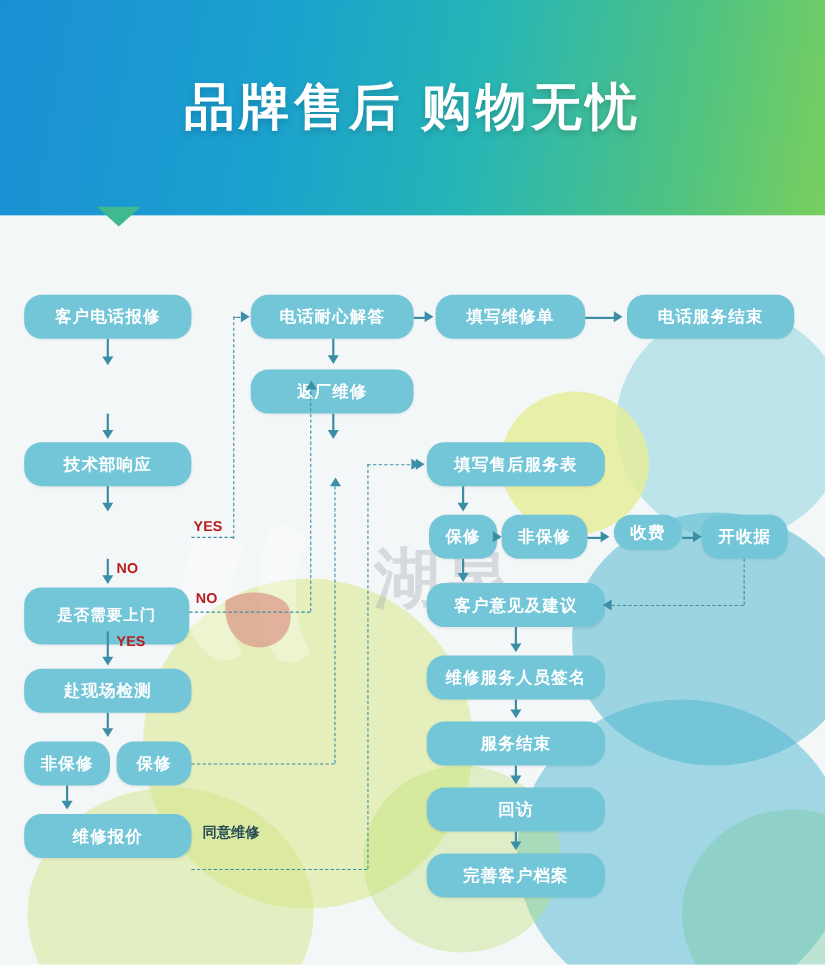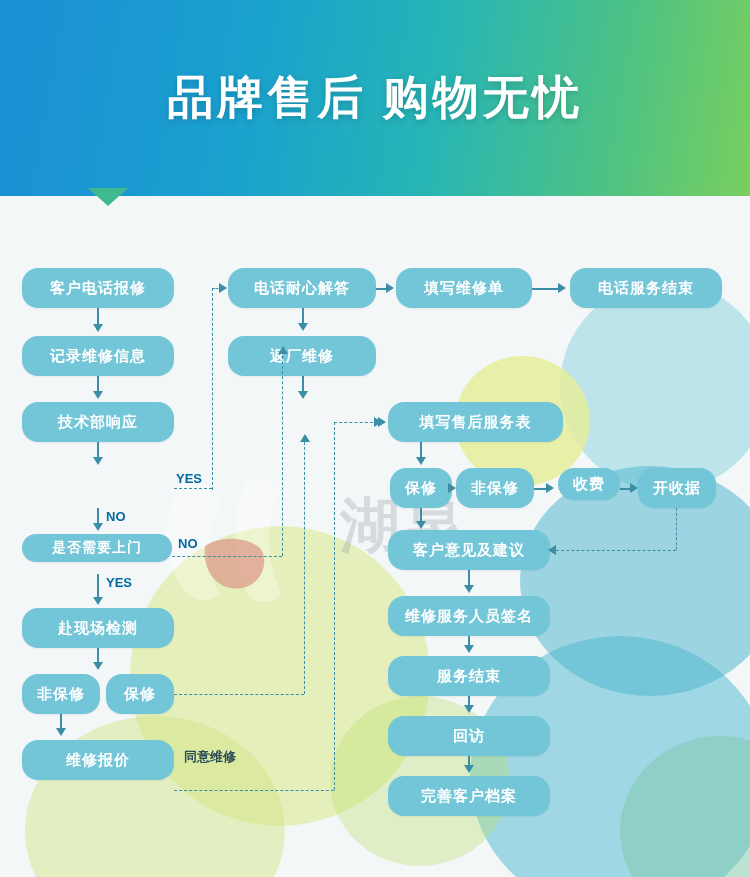--- a/index.html
+++ b/index.html
@@ -148,21 +148,21 @@
   }
   .arrow.left {
     border-top: 5px solid transparent;
     border-bottom: 5px solid transparent;
     border-right: 8px solid #3b8ea5;
   }
   .edge-label {
     position: absolute;
     font-size: 13px;
     font-weight: bold;
-    color: #0369a1;
+    color: #b91c1c;
     white-space: nowrap;
   }
   .edge-label.cn { font-size: 13px; color: #2a4d57; }
 </style>
 </head>
 <body>
 
 <div id="page">
 
   <div id="banner">
@@ -184,35 +184,34 @@
     <div id="watermark">
       <svg width="400" height="150" viewBox="0 0 400 150">
         <path d="M30,20 C10,55 10,95 35,125 C45,135 60,138 70,128 C55,105 55,65 72,35 C62,18 42,8 30,20 Z" fill="#ffffff" opacity="0.85"></path>
         <path d="M95,18 C82,45 82,100 98,128 C108,140 125,138 132,126 C115,100 115,48 130,25 C122,12 104,8 95,18 Z" fill="#ffffff" opacity="0.85"></path>
         <path d="M55,80 C70,70 95,70 110,82 C120,95 112,118 92,122 C70,126 52,108 55,80 Z" fill="#d4294b" opacity="0.9"></path>
       </svg>
       <div id="wm-text">湖泉</div>
     </div>
 
     <div class="node" style="left:22px;  top:72px;  width:152px; height:40px;">客户电话报修</div>
-    <div class="node" style="left:22px;  top:140px; width:152px; height:40px;">记录维修信息</div>
     <div class="node" style="left:22px;  top:206px; width:152px; height:40px;">技术部响应</div>
-    <div class="node small" style="left:22px; top:338px; width:150px; height:28px;">是否需要上门</div>
+    <div class="node small" style="left:22px; top:338px; width:150px; height:52px;">是否需要上门</div>
     <div class="node" style="left:22px;  top:412px; width:152px; height:40px;">赴现场检测</div>
     <div class="node" style="left:22px;  top:478px; width:78px;  height:40px;">非保修</div>
     <div class="node" style="left:106px; top:478px; width:68px;  height:40px;">保修</div>
     <div class="node" style="left:22px;  top:544px; width:152px; height:40px;">维修报价</div>
 
     <div class="node" style="left:228px; top:72px;  width:148px; height:40px;">电话耐心解答</div>
     <div class="node" style="left:228px; top:140px; width:148px; height:40px;">返厂维修</div>
 
     <div class="node" style="left:396px; top:72px;  width:136px; height:40px;">填写维修单</div>
     <div class="node" style="left:570px; top:72px;  width:152px; height:40px;">电话服务结束</div>
 
-    <div class="node" style="left:388px; top:206px; width:175px; height:40px;">填写售后服务表</div>
+    <div class="node" style="left:388px; top:206px; width:162px; height:40px;">填写售后服务表</div>
     <div class="node" style="left:390px; top:272px; width:62px;  height:40px;">保修</div>
     <div class="node" style="left:456px; top:272px; width:78px;  height:40px;">非保修</div>
     <div class="node" style="left:558px; top:272px; width:62px;  height:32px;">收费</div>
     <div class="node" style="left:638px; top:272px; width:78px;  height:40px;">开收据</div>
     <div class="node" style="left:388px; top:334px; width:162px; height:40px;">客户意见及建议</div>
     <div class="node" style="left:388px; top:400px; width:162px; height:40px;">维修服务人员签名</div>
     <div class="node" style="left:388px; top:460px; width:162px; height:40px;">服务结束</div>
     <div class="node" style="left:388px; top:520px; width:162px; height:40px;">回访</div>
     <div class="node" style="left:388px; top:580px; width:162px; height:40px;">完善客户档案</div>
 

